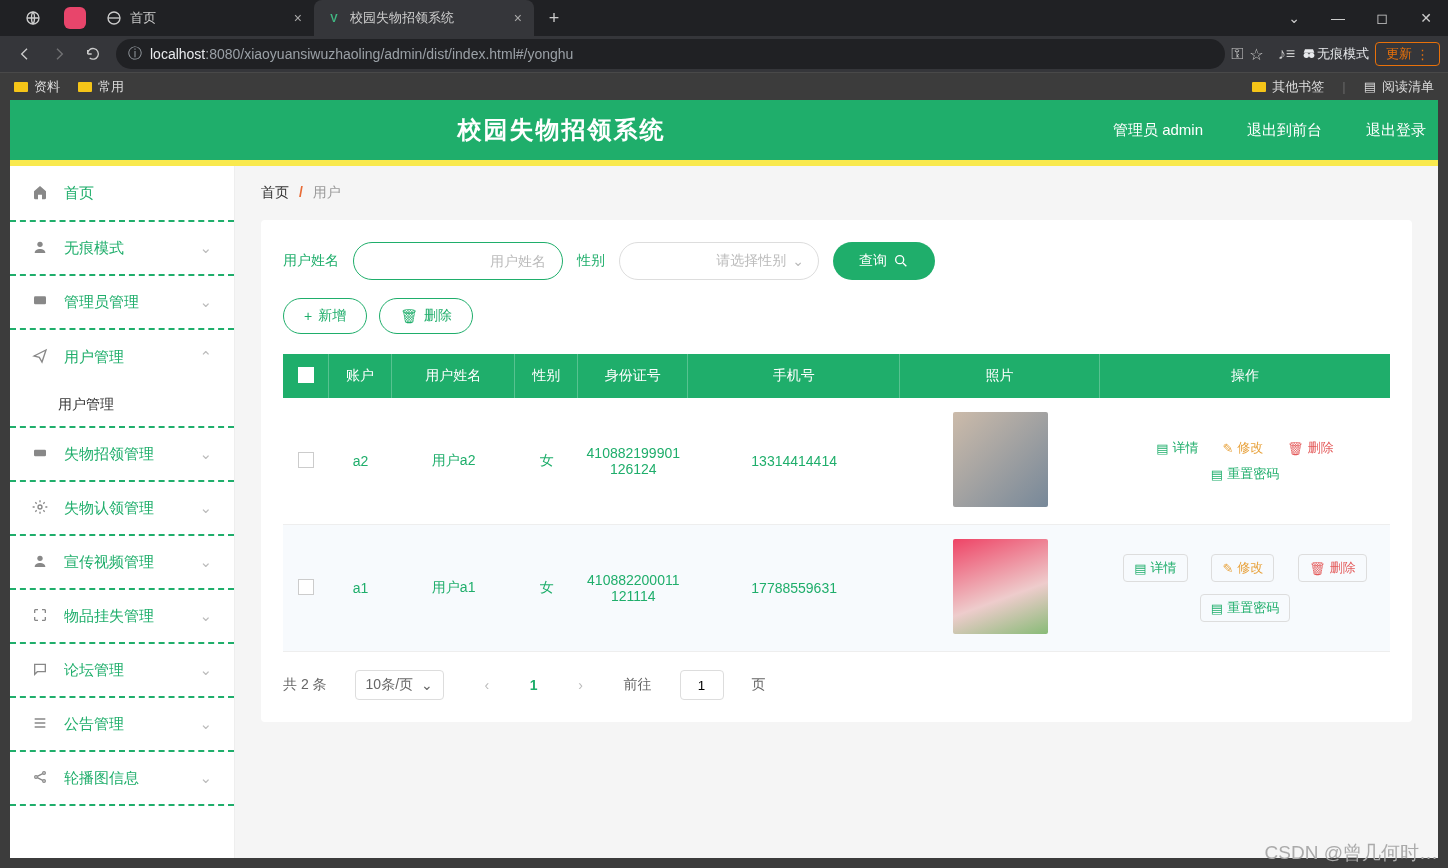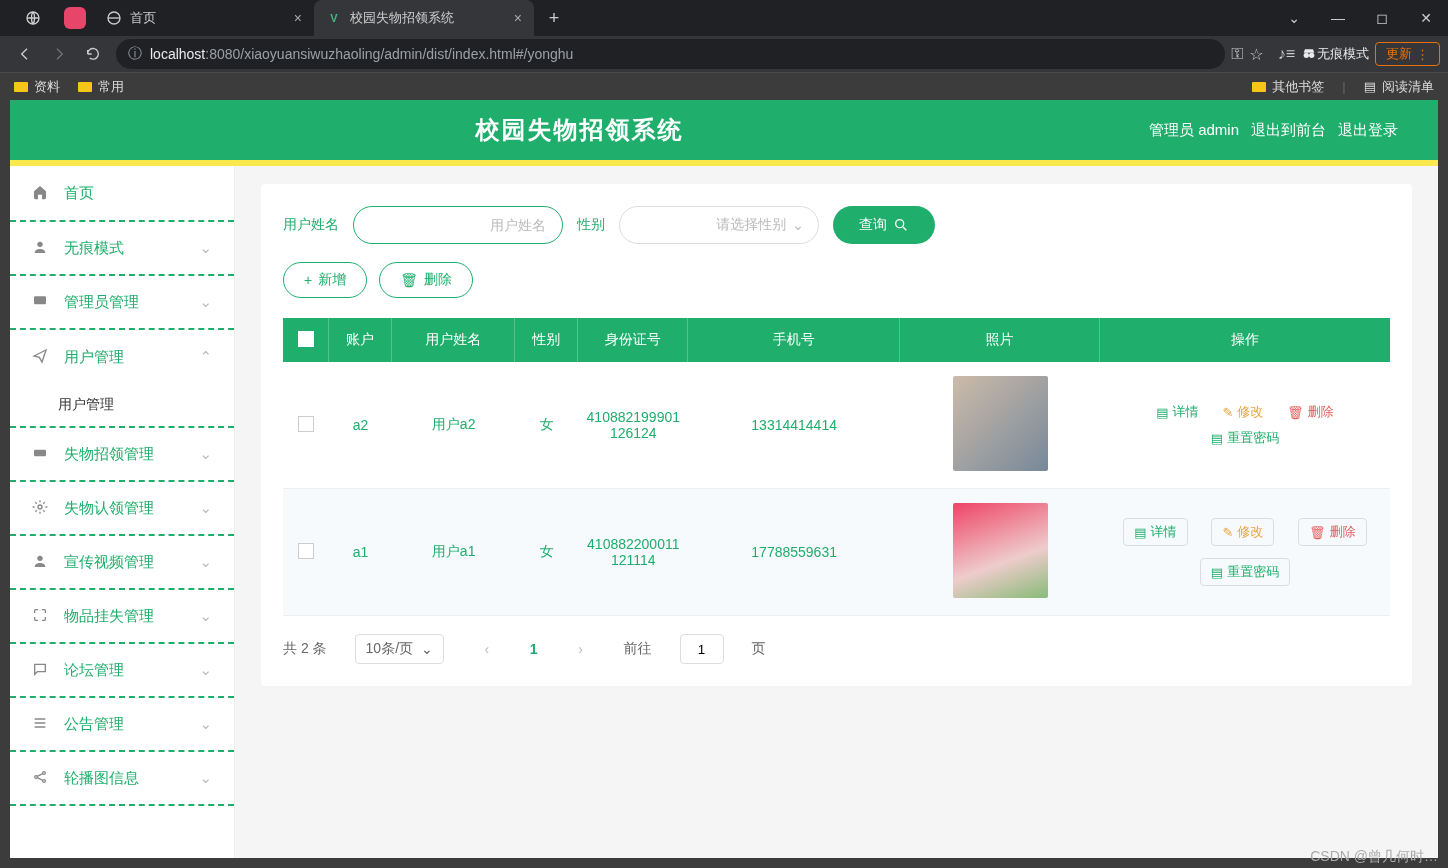--- a/index.html
+++ b/index.html
@@ -19,24 +19,24 @@
 .urlbox{flex:1;background:#202124;border-radius:20px;height:30px;display:flex;align-items:center;padding:0 12px;color:#9aa0a6;font-size:14px;margin:0 6px;}
 .urlbox .host{color:#e8eaed;}
 .right-icons{display:flex;align-items:center;gap:6px;color:#ccc;}
 .incog{display:flex;align-items:center;gap:0;font-size:13px;color:#e8eaed;}
 .update-btn{border:1px solid #e8710a;color:#e8710a;border-radius:4px;padding:2px 10px;font-size:13px;display:flex;align-items:center;gap:4px;}
 .bm-row{display:flex;align-items:center;height:28px;background:#3c3c3c;padding:10px 14px;color:#ddd;font-size:13px;gap:18px;border-top:1px solid #494949;}
 .bm-row .bm{display:flex;align-items:center;gap:6px;}
 .bm-row .bm .folder{width:14px;height:10px;background:#f5c518;border-radius:1px;}
 .bm-row .spacer{flex:1;}
 .viewport{position:absolute;left:10px;top:100px;right:10px;bottom:10px;background:#fff;overflow:hidden;}
-.watermark{position:absolute;right:10px;bottom:2px;color:#aaa;font-size:14px;z-index:99;margin-left:22px;}
+.watermark{position:absolute;right:10px;bottom:2px;color:#aaa;font-size:19px;z-index:99;margin-left:22px;}
 .app-header{background:#1fae6b;height:60px;display:flex;align-items:center;color:#fff;}
 .app-title{flex:1;text-align:center;font-size:24px;font-weight:bold;letter-spacing:2px;}
-.header-right{display:flex;gap:12px;padding-right:40px;font-size:15px;}
+.header-right{display:flex;gap:44px;padding-right:12px;font-size:15px;}
 .yellow-line{height:6px;background:#f9e94e;}
 .app-body{display:flex;height:calc(100% - 66px);}
 .sidebar{width:225px;background:#fff;border-right:1px solid #eee;overflow-y:auto;}
 .menu-item{height:54px;display:flex;align-items:center;padding:0 22px;color:#1fae6b;font-size:15px;border-bottom:2px dashed #1fae6b;cursor:pointer;position:relative;}
 .menu-item.simple{border-bottom:none;}
 .menu-item .micon{width:22px;margin-right:10px;color:#888;fill:#888;}
 .menu-item .mtext{flex:1;color:#1fae6b;}
 .menu-item .arrow{color:#bbb;}
 .menu-sub{height:44px;display:flex;align-items:center;padding-left:48px;color:#333;font-size:14px;border-bottom:2px dashed #1fae6b;}
 .content{flex:1;background:#f5f5f5;padding:18px 26px;overflow:auto;}
@@ -263,20 +263,25 @@
               <circle cx="18" cy="6" r="2"></circle>
               <circle cx="18" cy="18" r="2"></circle>
               <path d="M8 11l8-4M8 13l8 4"></path>
             </svg></span>
         <span class="mtext">轮播图信息</span>
         <span class="arrow">⌄</span>
       </div>
     </div>
 
     <div class="content">
+      <div class="breadcrumb">
+        <span>首页</span>
+        <span class="sep">/</span>
+        <span class="cur">用户</span>
+      </div>
       <div class="card">
         <div class="filter-row">
           <span class="flabel">用户姓名</span>
           <input class="pill-input" placeholder="用户姓名" style="">
           <span class="flabel">性别</span>
           <div class="pill-select">
             <span>请选择性别</span>
             <span>⌄</span>
           </div>
           <button class="btn-green">

